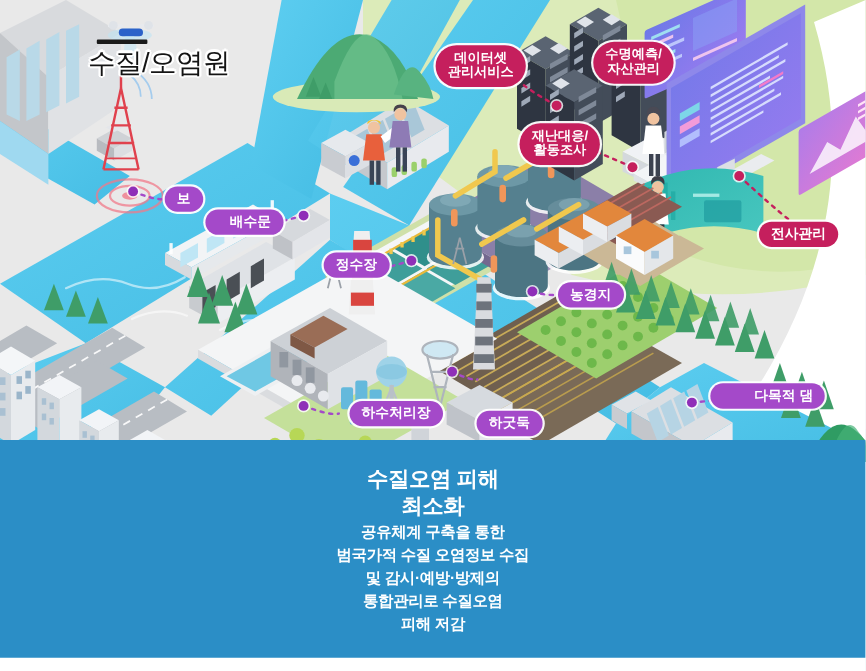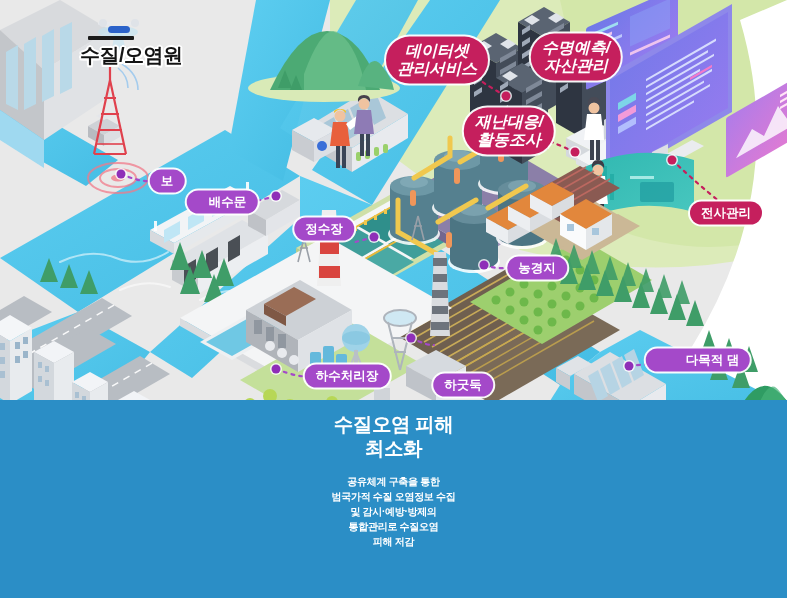--- a/index.html
+++ b/index.html
@@ -8,50 +8,50 @@
   #stage{position:relative;width:787px;height:610px;overflow:hidden;background:#ffffff;}
 
   
   #map{position:absolute;left:0;top:0;width:787px;height:420px;overflow:hidden;
        background:#e9e9e9;}
   #map svg{position:absolute;left:0;top:0;}
 
   
   #title-block{position:absolute;left:80px;top:36px;z-index:40;}
   #title-rule{width:46px;height:4px;background:#1a1a1a;margin:0 0 5px 8px;border-radius:1px;}
-  #title-text{font-size:20px;font-weight:bold;color:#141414;letter-spacing:-0.5px;
+  #title-text{font-size:25px;font-weight:normal;color:#141414;letter-spacing:-0.5px;
        line-height:1;white-space:nowrap;
        text-shadow:2px 0 0 #fff,-2px 0 0 #fff,0 2px 0 #fff,0 -2px 0 #fff,
                    1.5px 1.5px 0 #fff,-1.5px 1.5px 0 #fff,1.5px -1.5px 0 #fff,-1.5px -1.5px 0 #fff;}
 
   
   .pill{position:absolute;z-index:35;border-radius:999px;color:#fff;font-weight:bold;
         text-align:center;line-height:1.12;white-space:pre;
         box-shadow:0 0 0 2px rgba(255,255,255,.95);
         transform:translate(-50%,-50%);}
   .pill.purple{background:#a449c9;}
   .pill.magenta{background:#c51f5d;}
   .pill.one{font-size:12.5px;padding:4px 11px 5px;}
-  .pill.two{font-size:16px;padding:5px 11px 6px;font-style:italic;}
+  .pill.two{font-size:12px;padding:5px 11px 6px;}
   .node{position:absolute;z-index:34;width:9px;height:9px;border-radius:50%;
         transform:translate(-50%,-50%);box-shadow:0 0 0 1.5px rgba(255,255,255,.8);}
   .node.purple{background:#8f2fb8;}
   .node.magenta{background:#c51f5d;}
 
   
   #panel{position:absolute;left:0;top:400px;width:787px;height:198px;z-index:50;overflow:hidden;}
   #panel-shape{position:absolute;left:-330px;top:-430px;width:1450px;height:1030px;
         background:#2b8ec6;border-radius:50%;}
   #panel-inner{position:absolute;left:0;top:0;width:787px;height:198px;
-        display:flex;align-items:flex-start;justify-content:center;padding-top:13px;
+        display:flex;align-items:flex-start;justify-content:center;padding-top:25px;
         box-sizing:border-box;gap:31px;}
   .col{width:225px;text-align:center;color:#ffffff;}
   .col-title{font-size:19.5px;font-weight:bold;line-height:1.22;white-space:pre-line;
         letter-spacing:-0.4px;}
-  .col-body{margin-top:13px;font-size:10px;font-weight:bold;line-height:1.5;
+  .col-body{font-size:14px;font-weight:bold;line-height:1.5;
         white-space:pre-line;letter-spacing:-0.3px;}
 </style>
 </head>
 <body>
 
 <div id="stage">
 
   <div id="map">
     <svg width="787" height="420" viewBox="0 0 787 420">
       <defs>
@@ -894,22 +894,22 @@
     <div class="node purple" style="left:484px;top:265px;"></div>
     <div class="node purple" style="left:629px;top:366px;"></div>
     <div class="node magenta" style="left:506px;top:96px;"></div>
     <div class="node magenta" style="left:604px;top:48px;"></div>
     <div class="node magenta" style="left:575px;top:152px;"></div>
     <div class="node magenta" style="left:672px;top:160px;"></div>
 
     <div id="pill-layer">
         <div class="pill purple one" style="left: 167px; top: 181px;">보</div>
         <div class="pill purple one" style="left: 222px; top: 202px; padding-left: 22px;">배수문</div>
-        <div class="pill purple one" style="left: 324px; top: 229px;">정수장</div>
-        <div class="pill purple one" style="left: 347px; top: 376px;">하수처리장</div>
+        <div class="pill purple one" style="left: 324px; top: 241px;">정수장</div>
+        <div class="pill purple one" style="left: 360px; top: 376px;">하수처리장</div>
         <div class="pill purple one" style="left: 463px; top: 345px; margin-top: 40px;">하굿둑</div>
         <div class="pill purple one" style="left: 537px; top: 268px;">농경지</div>
         <div class="pill purple one" style="left: 698px; top: 360px; padding-left: 40px;">다목적 댐</div>
         <div class="pill magenta two" style="left: 437px; top: 60px;">데이터셋
 관리서비스</div>
         <div class="pill magenta two" style="left: 546px; top: 57px; margin-left: 30px;">수명예측/
 자산관리</div>
         <div class="pill magenta two" style="left: 509px; top: 131px;">재난대응/
 활동조사</div>
         <div class="pill magenta one" style="left: 726px; top: 213px;">전사관리</div>

